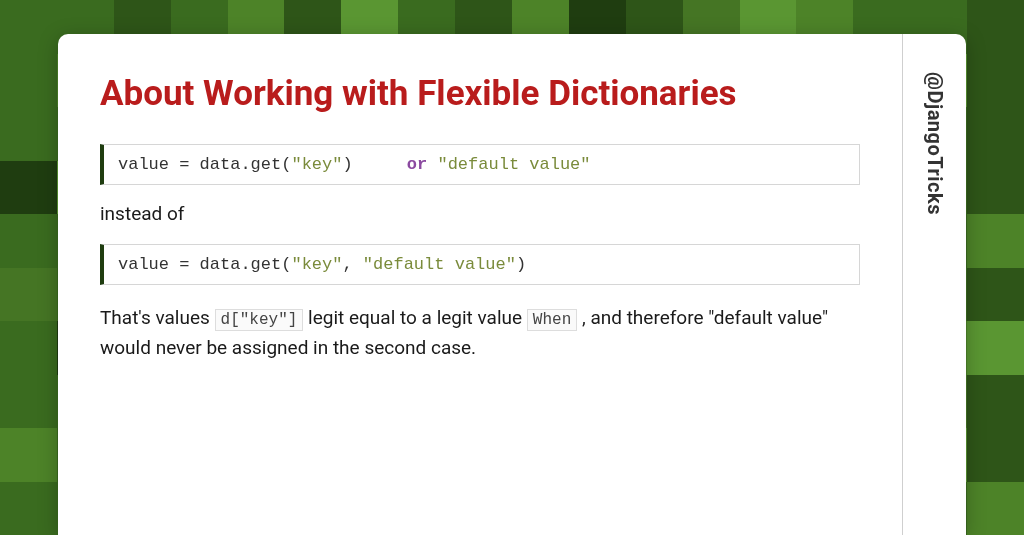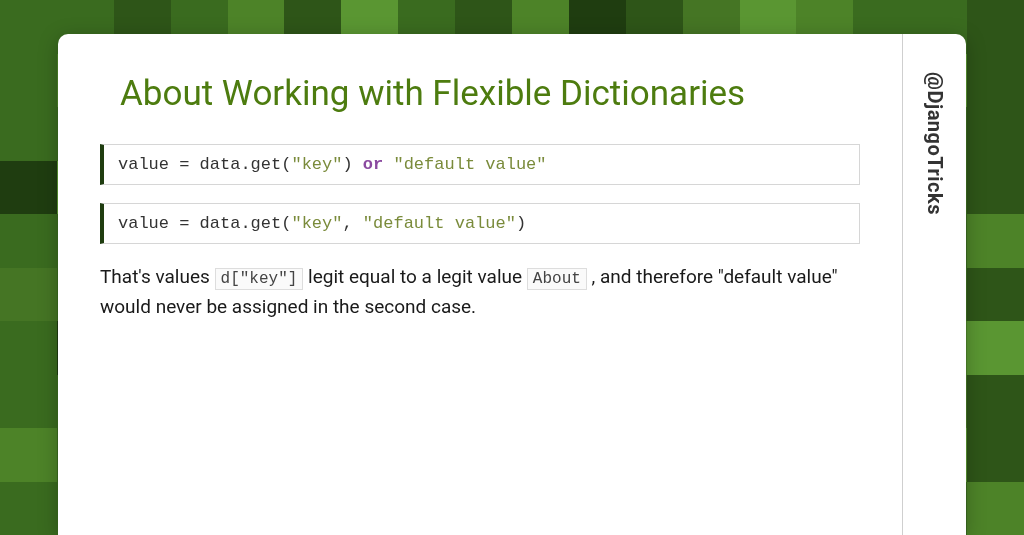--- a/index.html
+++ b/index.html
@@ -37,46 +37,45 @@
       z-index: 1;
     }
     .main {
       flex: 1;
       padding: 38px 42px 0 42px;
       overflow: hidden;
       color: #1a1a1a;
     }
     .main h1 {
       font-size: 35px;
-      font-weight: 400;
+      font-weight: 700;
       line-height: 1.25;
       margin-bottom: 28px;
-      color: #4d7c0f;
-      margin-left: 20px;
+      color: #b91c1c;
     }
     .main p {
       font-size: 19px;
       line-height: 1.55;
       margin-bottom: 18px;
       color: #1a1a1a;
     }
     .main p.between { margin-bottom: 16px; margin-top: -4px; }
     pre {
       border: 1px solid #d6d6d6;
       border-left: 4px solid #1f3d10;
       background: #fff;
       padding: 10px 14px;
       font-family: "SFMono-Regular", Consolas, "Liberation Mono", Menlo, monospace;
       font-size: 17px;
       margin-bottom: 18px;
       color: #333;
       overflow: hidden;
       white-space: pre;
     }
-    .op { color: #8b4aa0; font-weight: 600; }
+    .op { color: #8b4aa0; font-weight: 600; margin-left: 44px; }
     .str { color: #7a8b3b; }
     code.inline {
       font-family: "SFMono-Regular", Consolas, "Liberation Mono", Menlo, monospace;
       font-size: 16px;
       border: 1px solid #ddd;
       padding: 1px 5px;
       background: #fafafa;
       color: #444;
     }
     .sidebar {
@@ -280,21 +279,22 @@
     <div></div>
     <div></div>
   </div>
 
 <div class="card">
   <div class="main">
     <h1>About Working with Flexible Dictionaries</h1>
 
     <pre><span>value = data.get(</span><span class="str">"key"</span><span>) </span><span class="op">or</span><span> </span><span class="str">"default value"</span></pre>
 
+    <p class="between">instead of</p>
 
     <pre><span>value = data.get(</span><span class="str">"key"</span><span>, </span><span class="str">"default value"</span><span>)</span></pre>
 
-    <p><span>That's values </span><code class="inline">d["key"]</code><span> legit equal to a legit value </span><code class="inline">About</code><span> , and therefore "default value" would never be assigned in the second case.</span></p>
+    <p><span>That's values </span><code class="inline">d["key"]</code><span> legit equal to a legit value </span><code class="inline">When</code><span> , and therefore "default value" would never be assigned in the second case.</span></p>
   </div>
   <div class="sidebar">
     <div class="handle">@DjangoTricks</div>
   </div>
 </div>
 
 </body></html>

